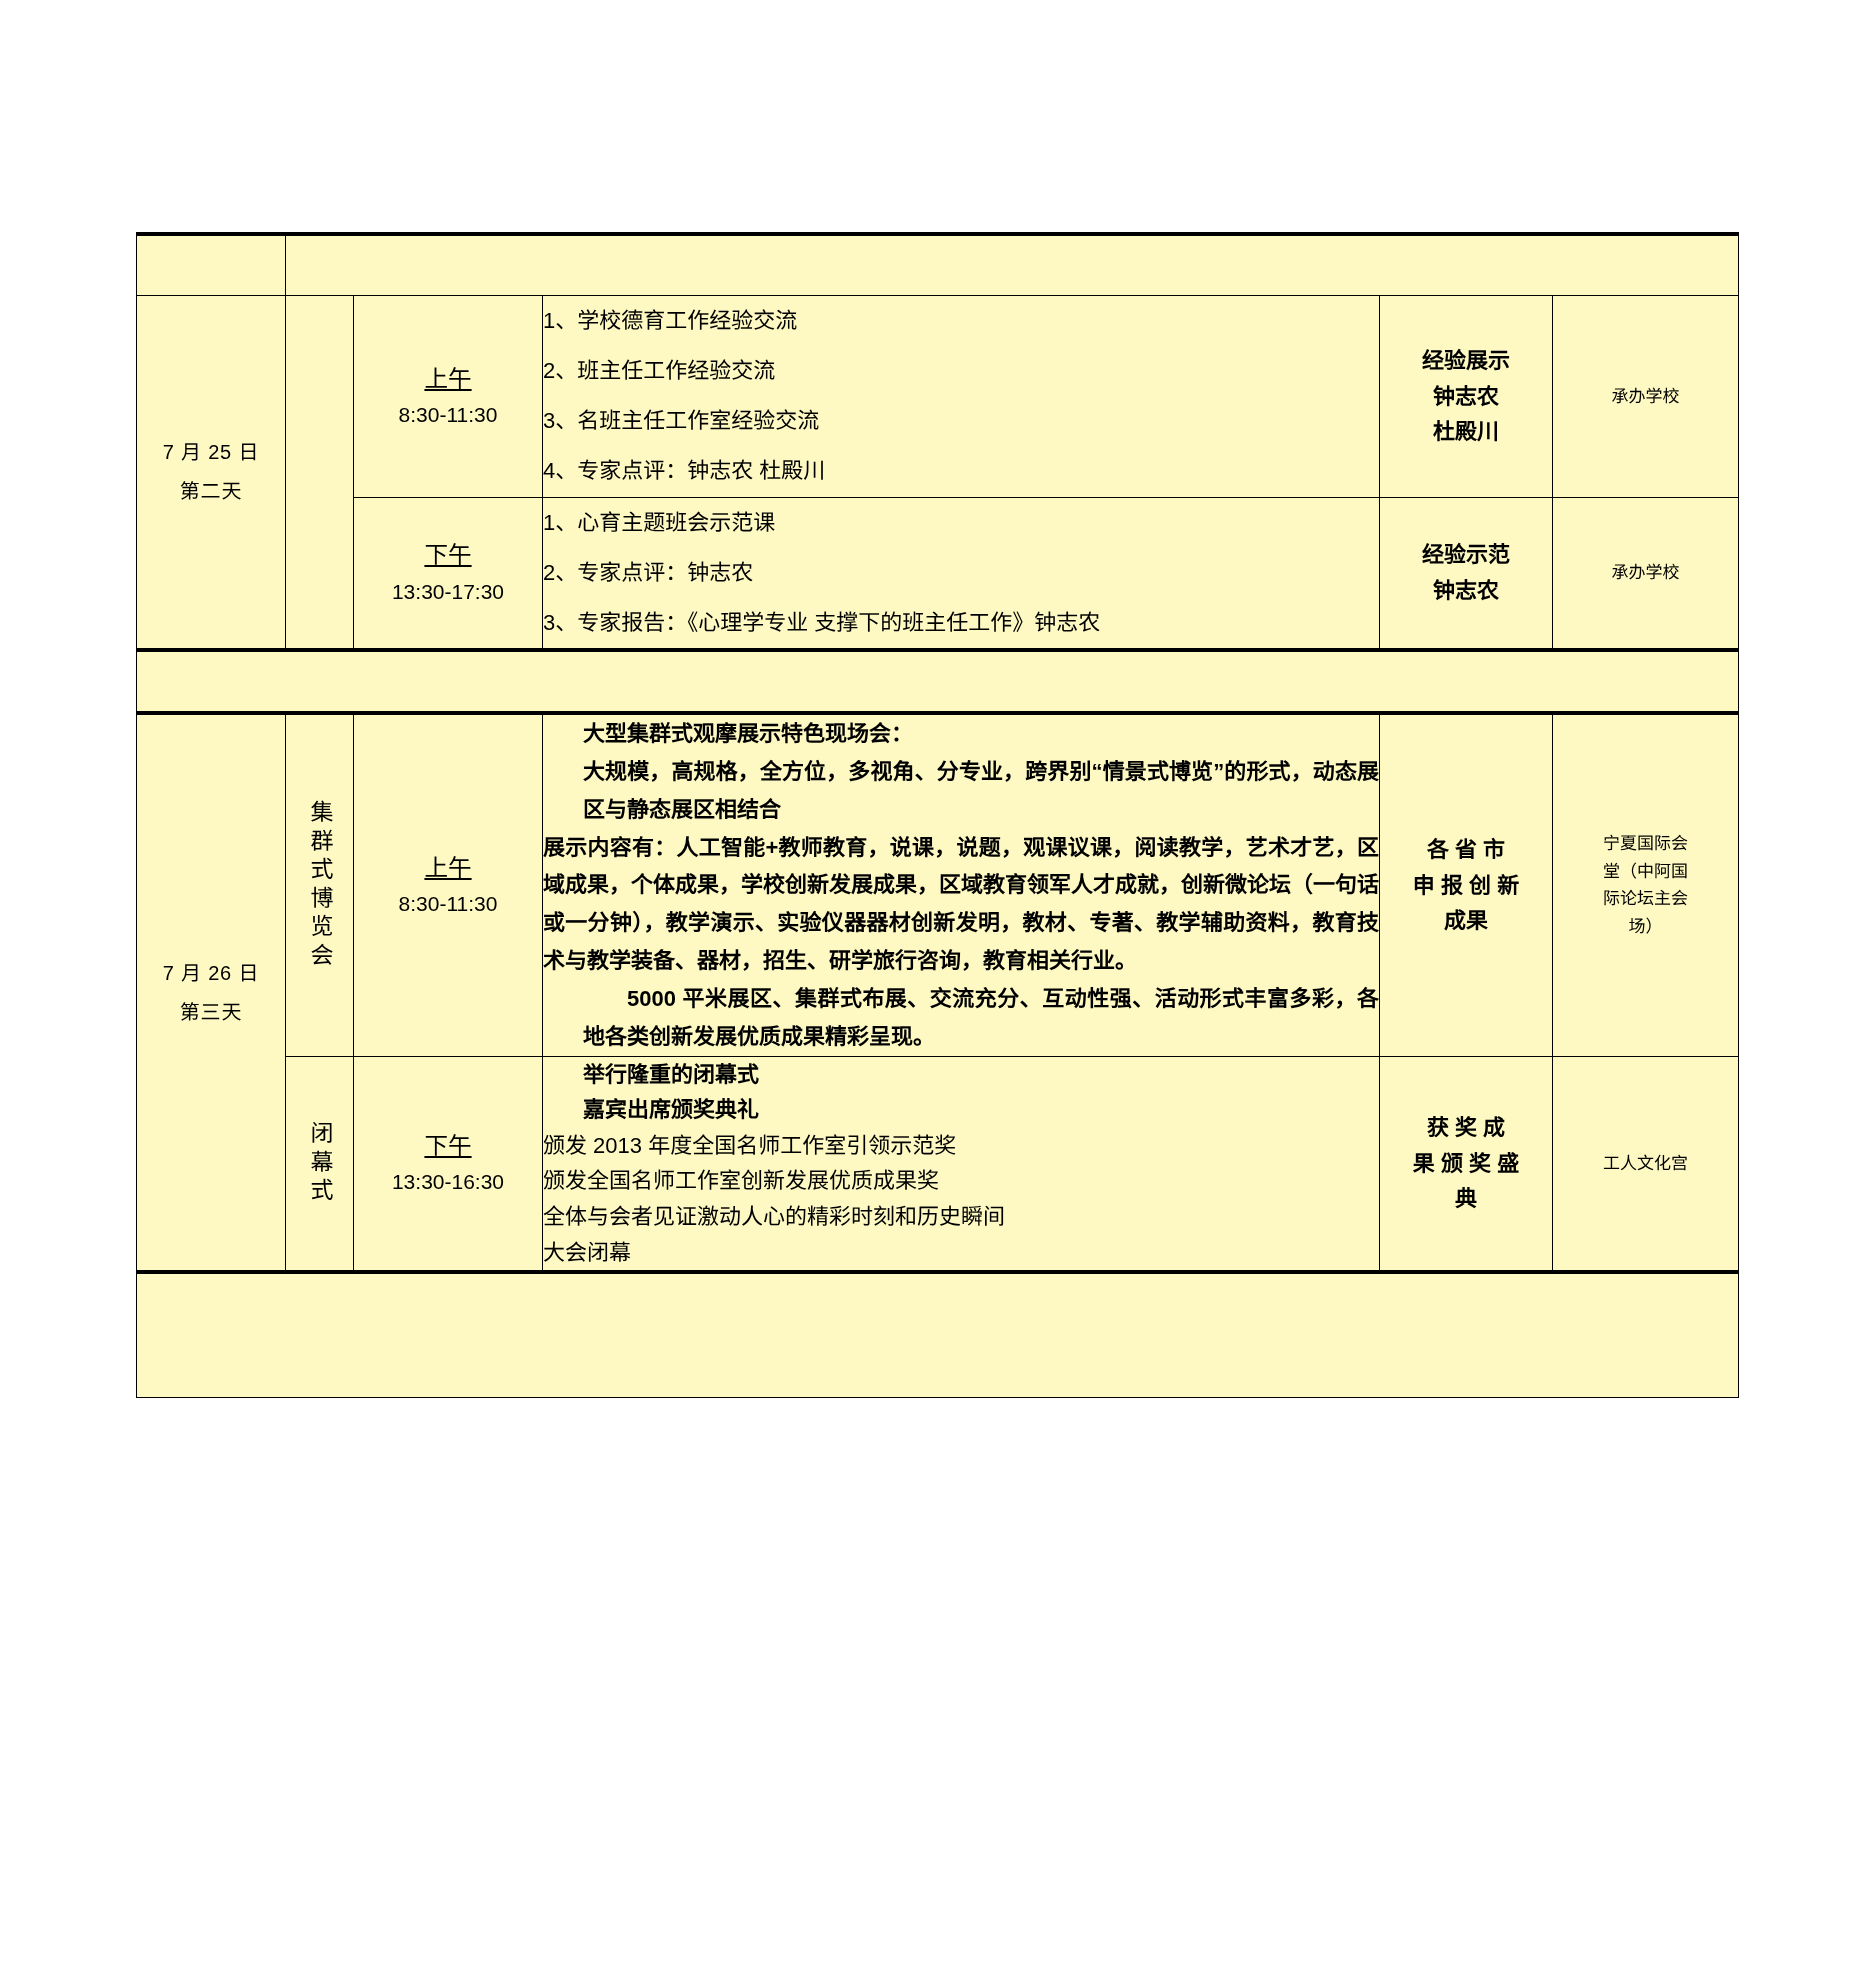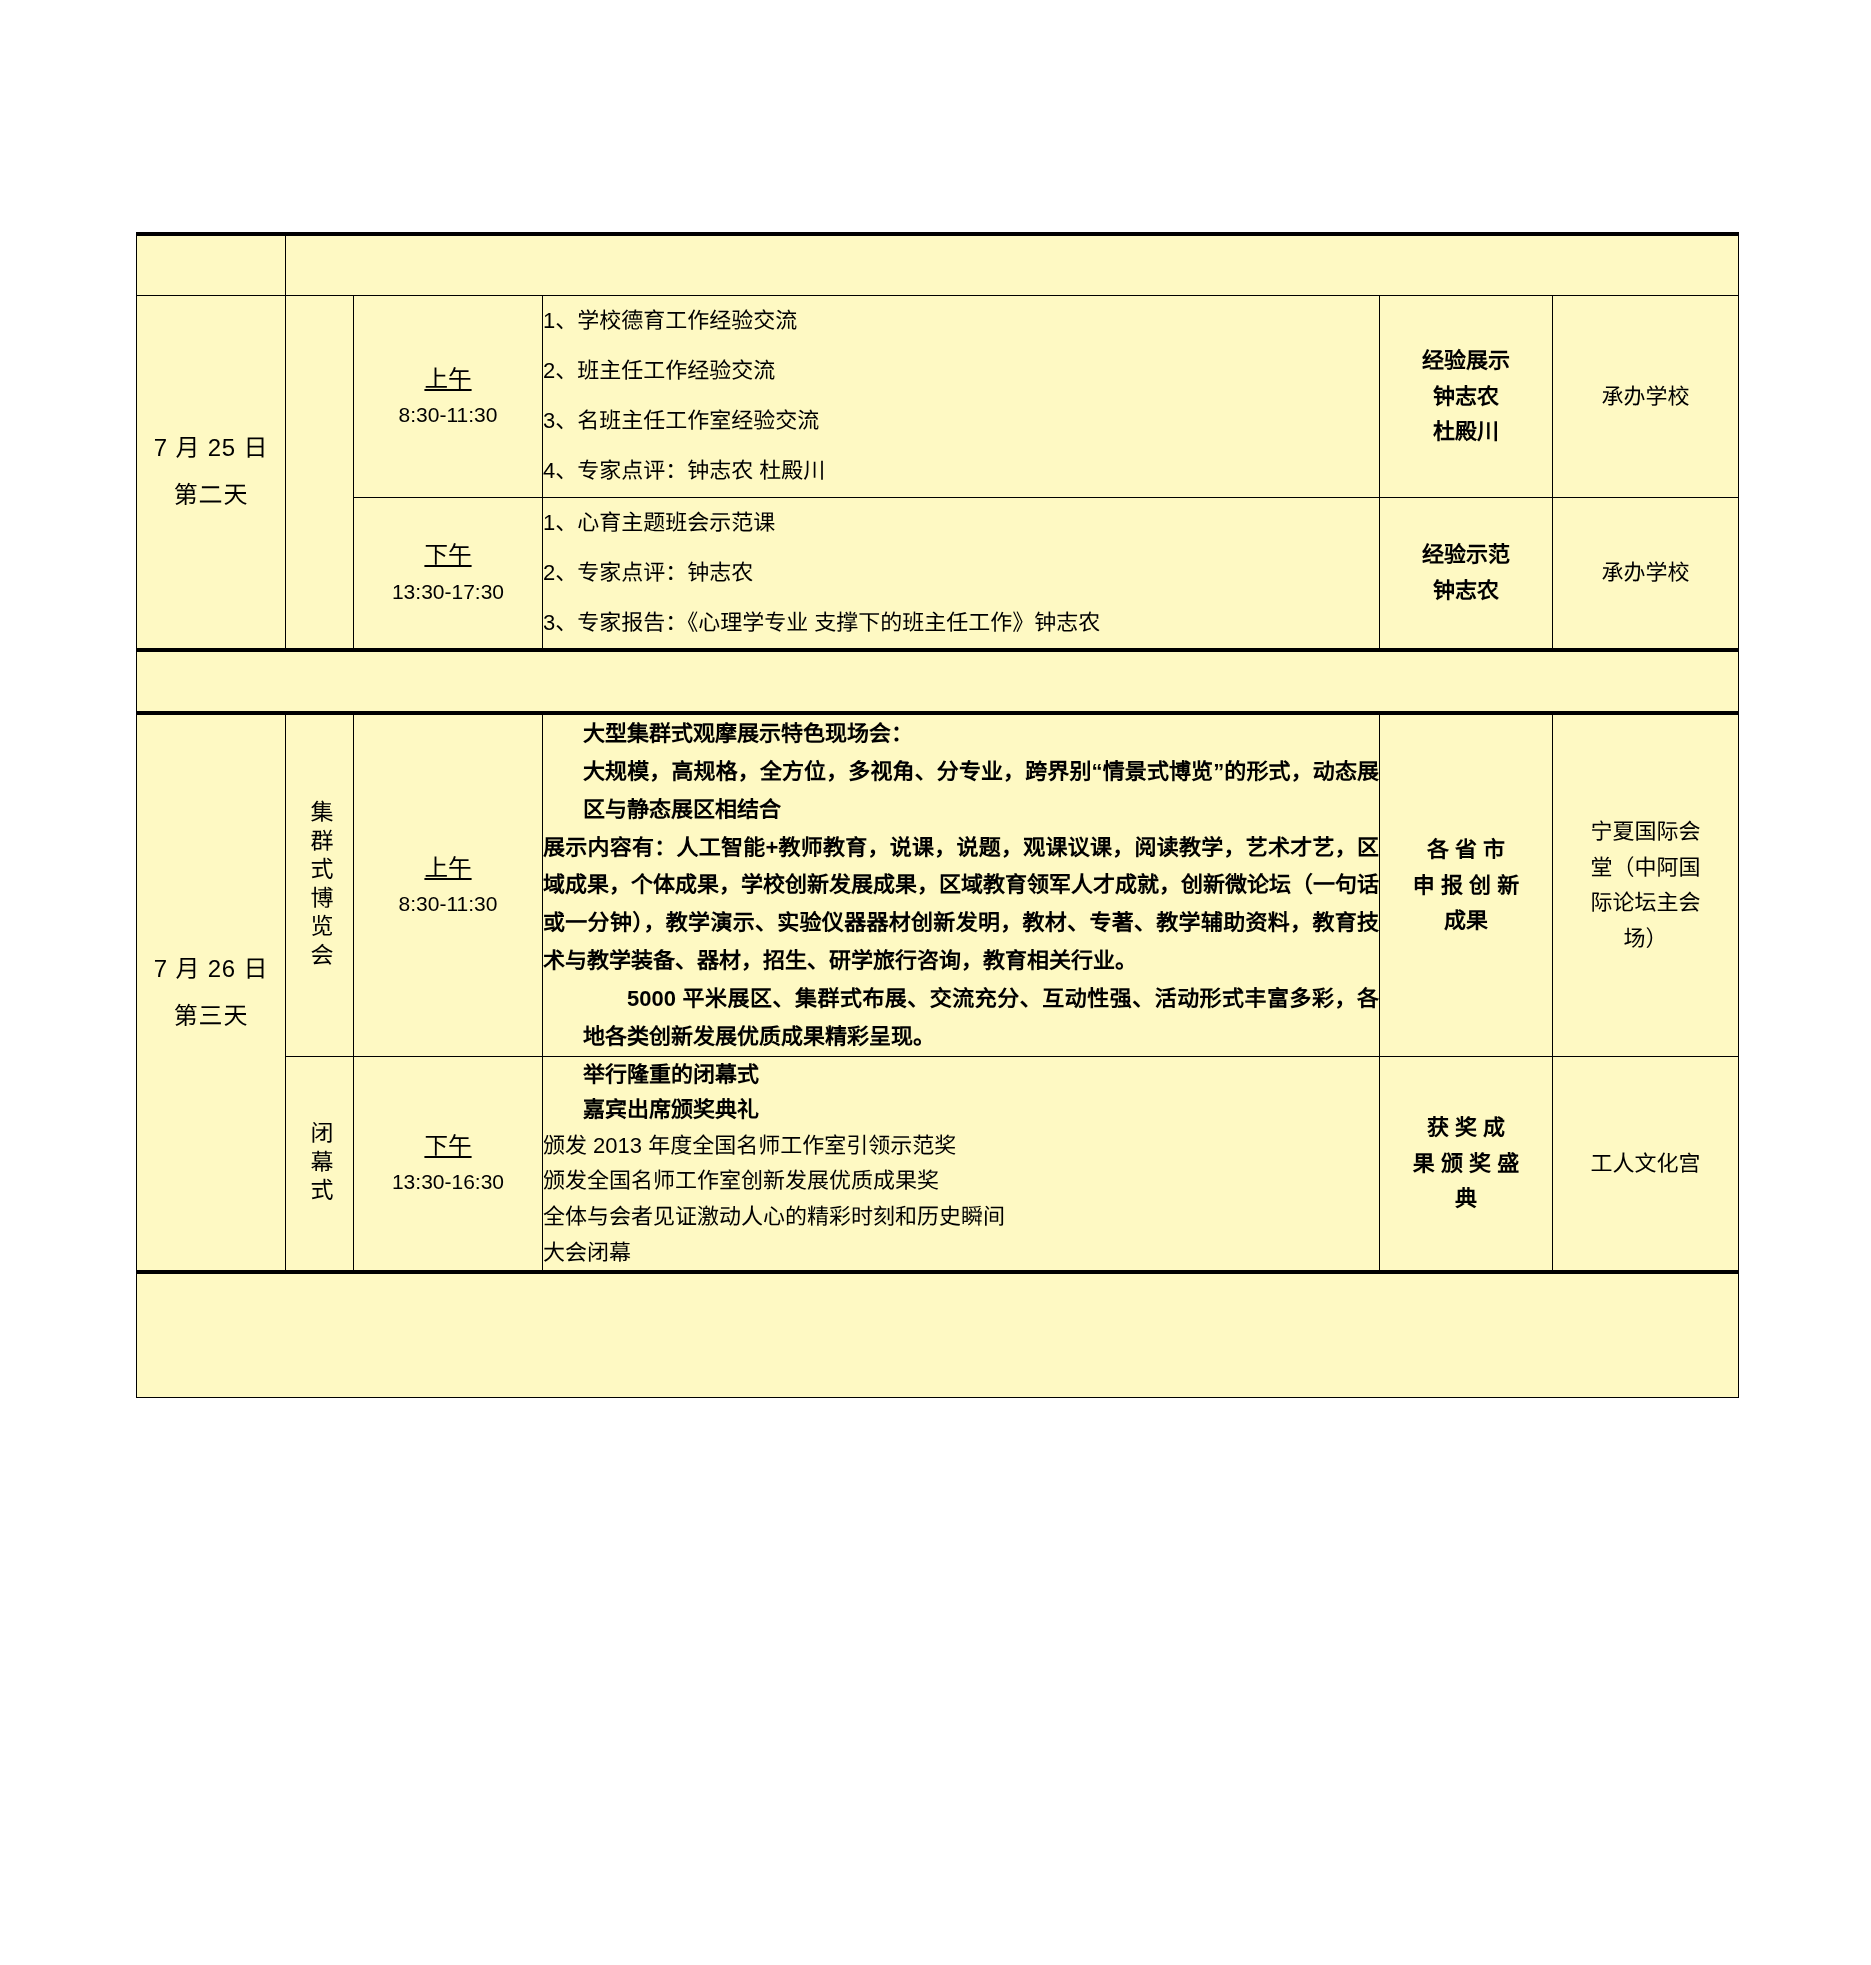--- a/index.html
+++ b/index.html
@@ -52,21 +52,21 @@
   col.c-date   { width: 149px; }
   col.c-type   { width: 68px; }
   col.c-time   { width: 189px; }
   col.c-content{ width: 837px; }
   col.c-cat    { width: 173px; }
   col.c-venue  { width: 186px; }
 
   
   .cell-date {
     text-align: center;
-    font-size: 24px;
+    font-size: 20px;
     line-height: 1.95;
     letter-spacing: 0.8px;
     font-weight: 400;
   }
   .cell-date .d-line { display: block; }
 
   .cell-type {
     text-align: center;
     font-size: 23px;
     line-height: 1.52;
@@ -114,21 +114,21 @@
   .cell-cat {
     text-align: center;
     font-size: 22px;
     line-height: 1.62;
     padding: 5.5px 6.3px;
   }
   .cell-cat .cl { display: block; font-weight: bold; }
 
   .cell-venue {
     text-align: center;
-    font-size: 22px;
+    font-size: 17px;
     line-height: 1.62;
     padding: 5.5px 5.5px;
   }
   .cell-venue .vl { display: block; }
 
   .spacer-row td { height: 59px; }
   .pad-row td    { height: 59px; }
   .tail-row td   { height: 123px; }
 </style>
 </head>

